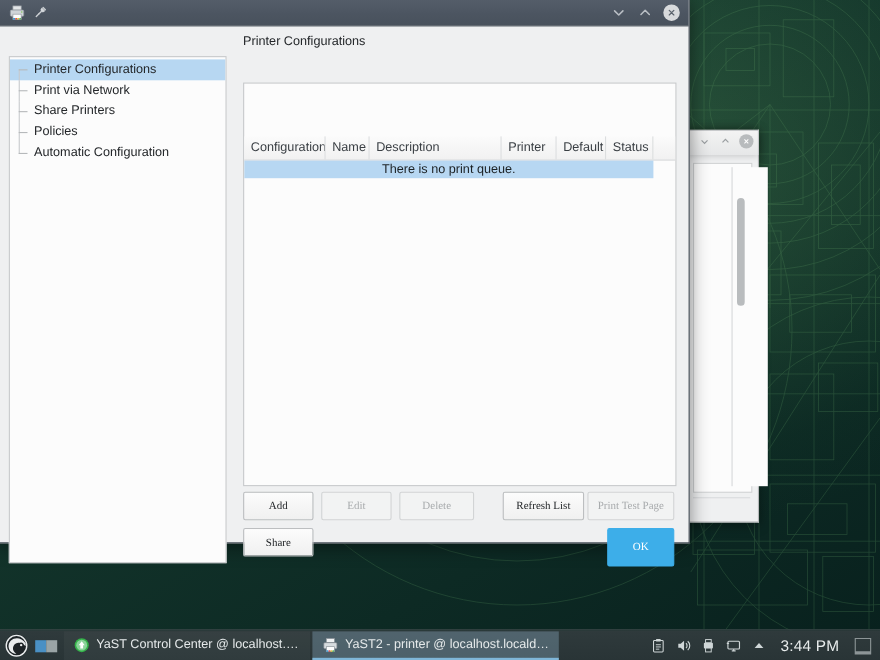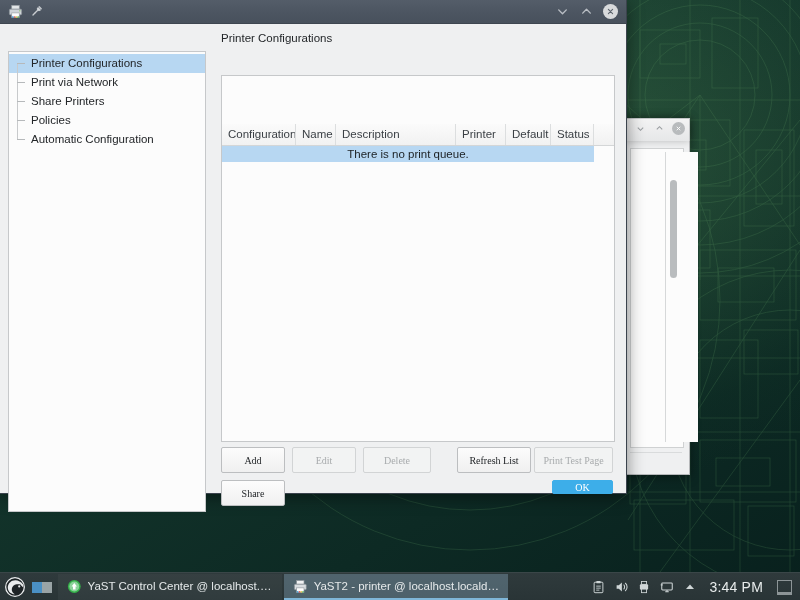--- a/index.html
+++ b/index.html
@@ -188,21 +188,21 @@
   .btn.primary {
     background:#3daee9; border-color:#3daee9; color:#ffffff;
   }
 
   #btn-add        { left:7px;   top:424px; width:64px; height:26px; }
   #btn-edit       { left:78px;  top:424px; width:64px; height:26px; }
   #btn-delete     { left:149px; top:424px; width:68px; height:26px; }
   #btn-refresh    { left:243px; top:424px; width:74px; height:26px; }
   #btn-printtest  { left:320px; top:424px; width:79px; height:26px; }
   #btn-help       { left:7px;   top:457px; width:64px; height:26px; }
-  #btn-ok         { left:338px; top:457px; width:61px; height:14px; }
+  #btn-ok         { left:338px; top:457px; width:61px; height:35px; }
 
   
   #taskbar {
     position:absolute; left:0; top:572px; width:800px; height:28px;
     background: linear-gradient(180deg, #2f3a3c 0%, #293436 100%);
     display:flex; align-items:center;
     border-top:1px solid #3a4648;
   }
   #launcher { width:30px; height:28px; display:flex; align-items:center; justify-content:center; cursor:pointer; }
   #pager {

